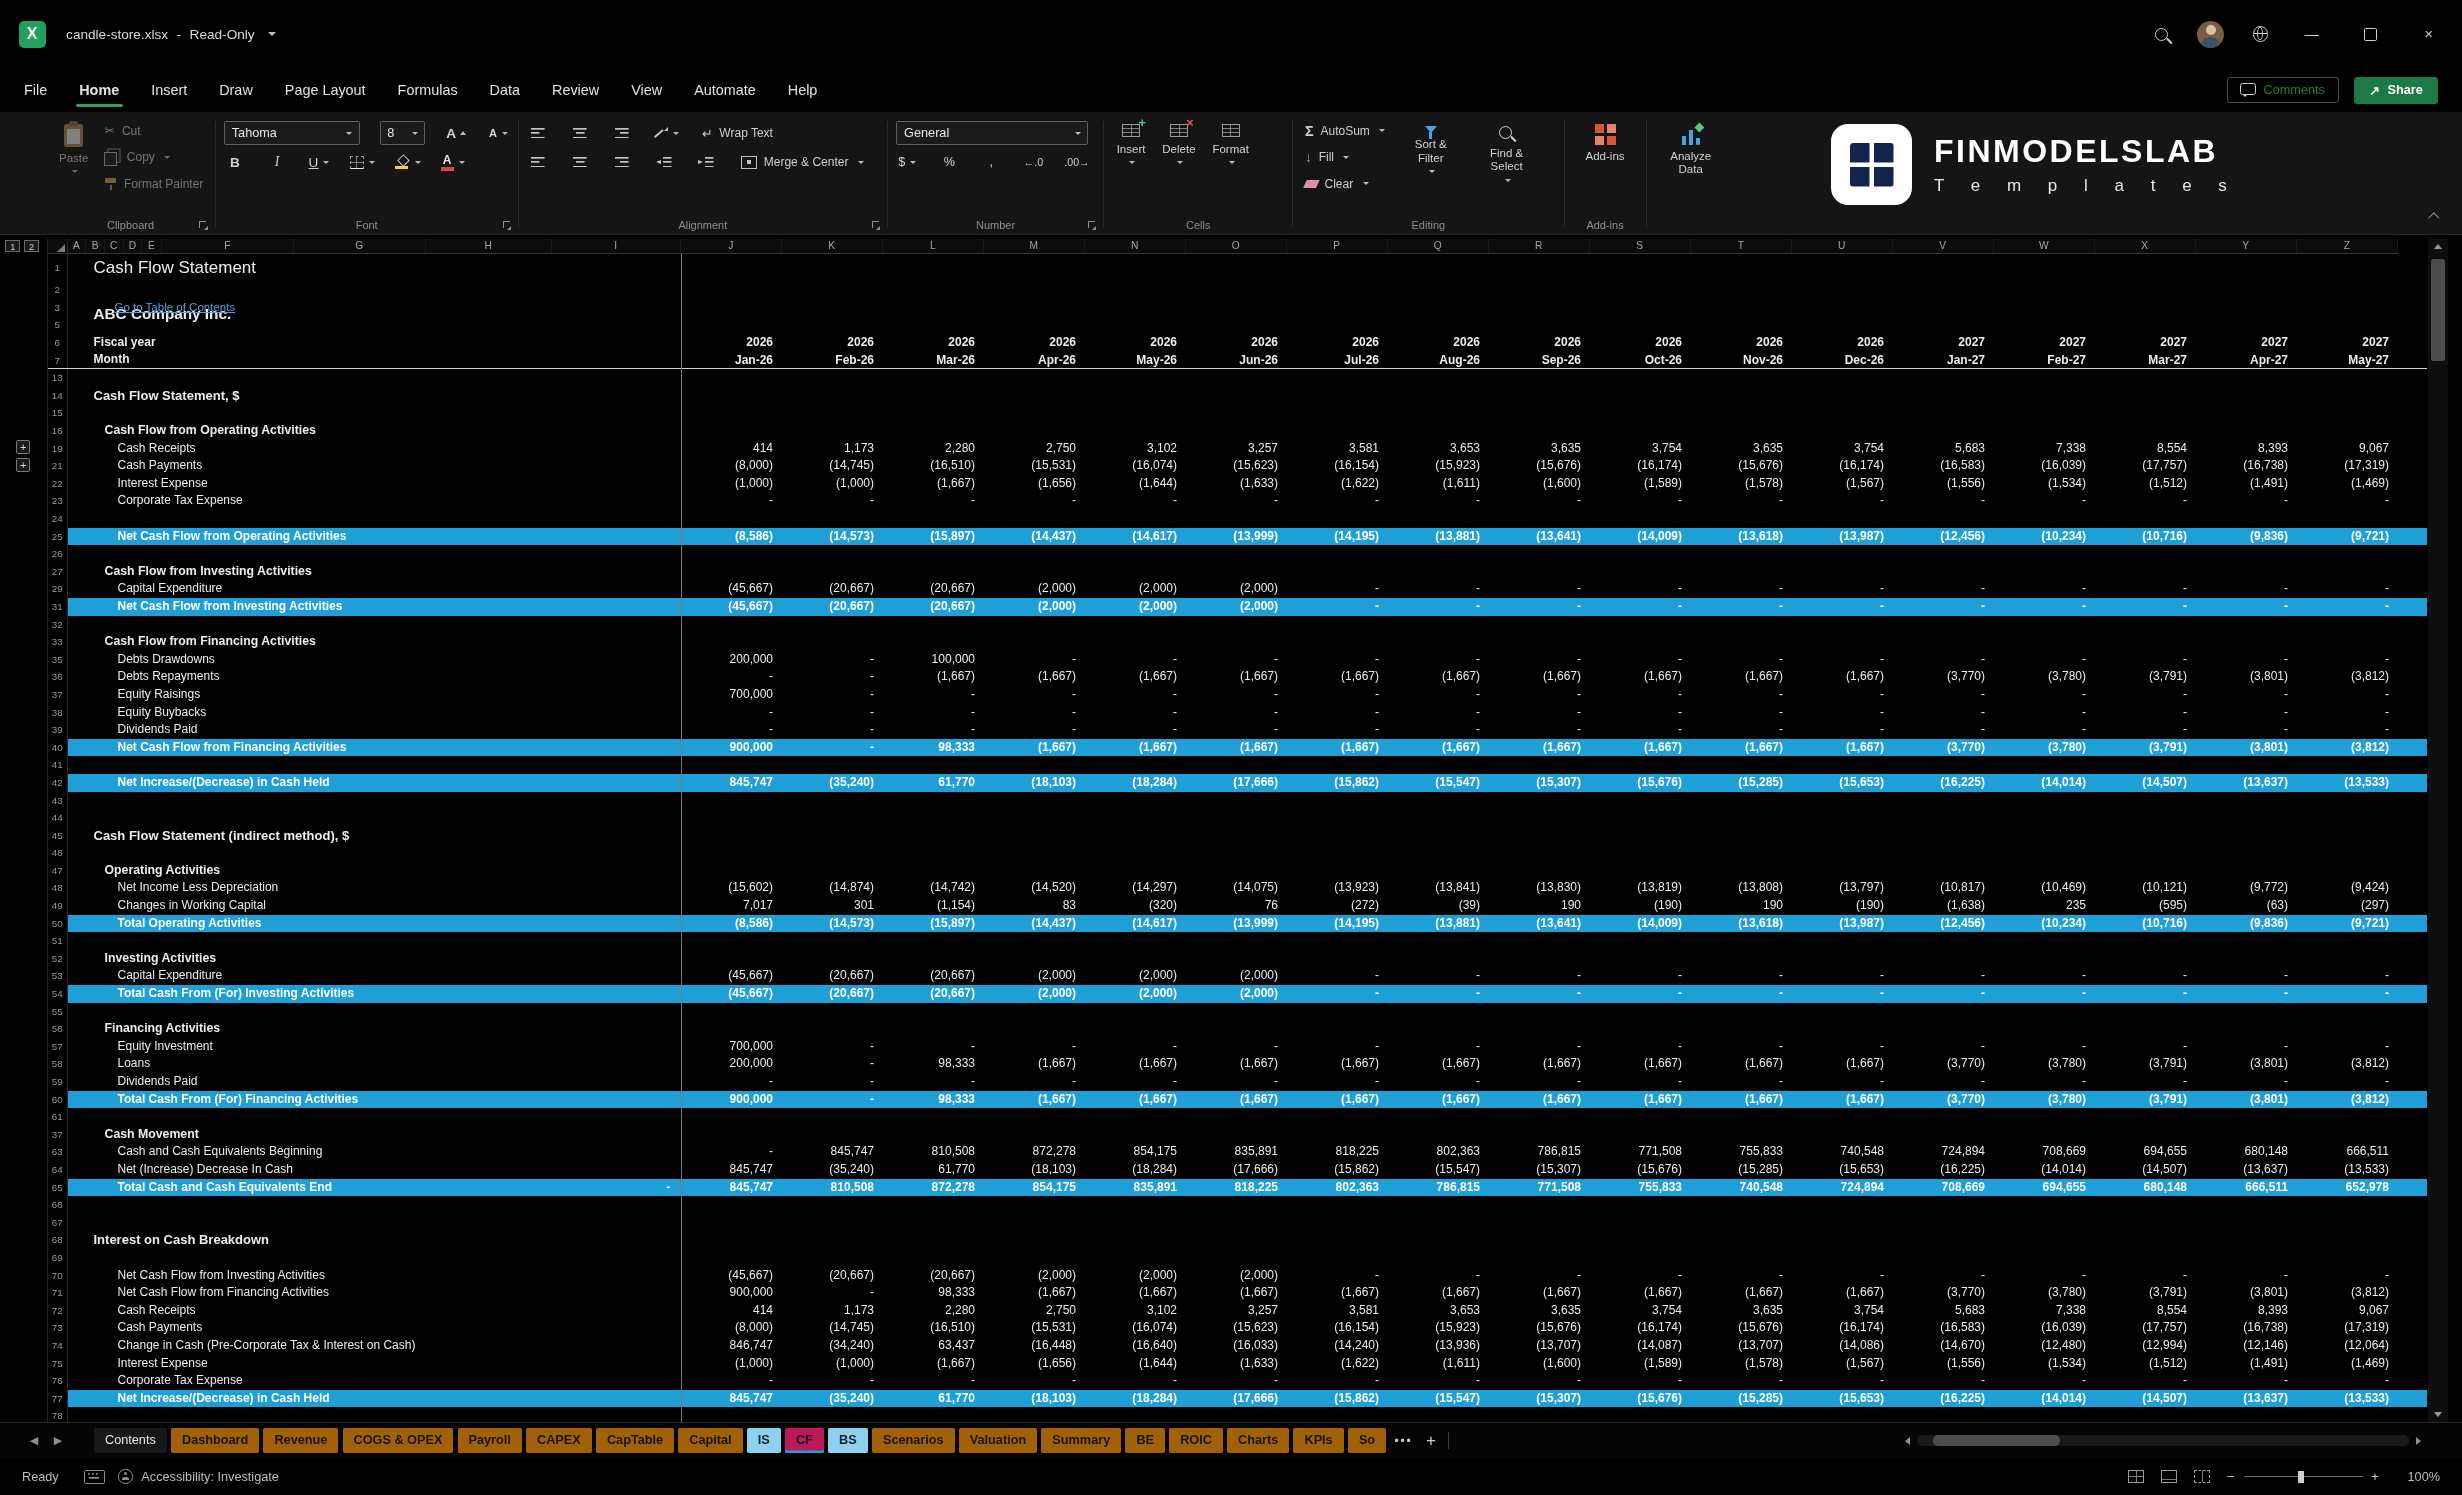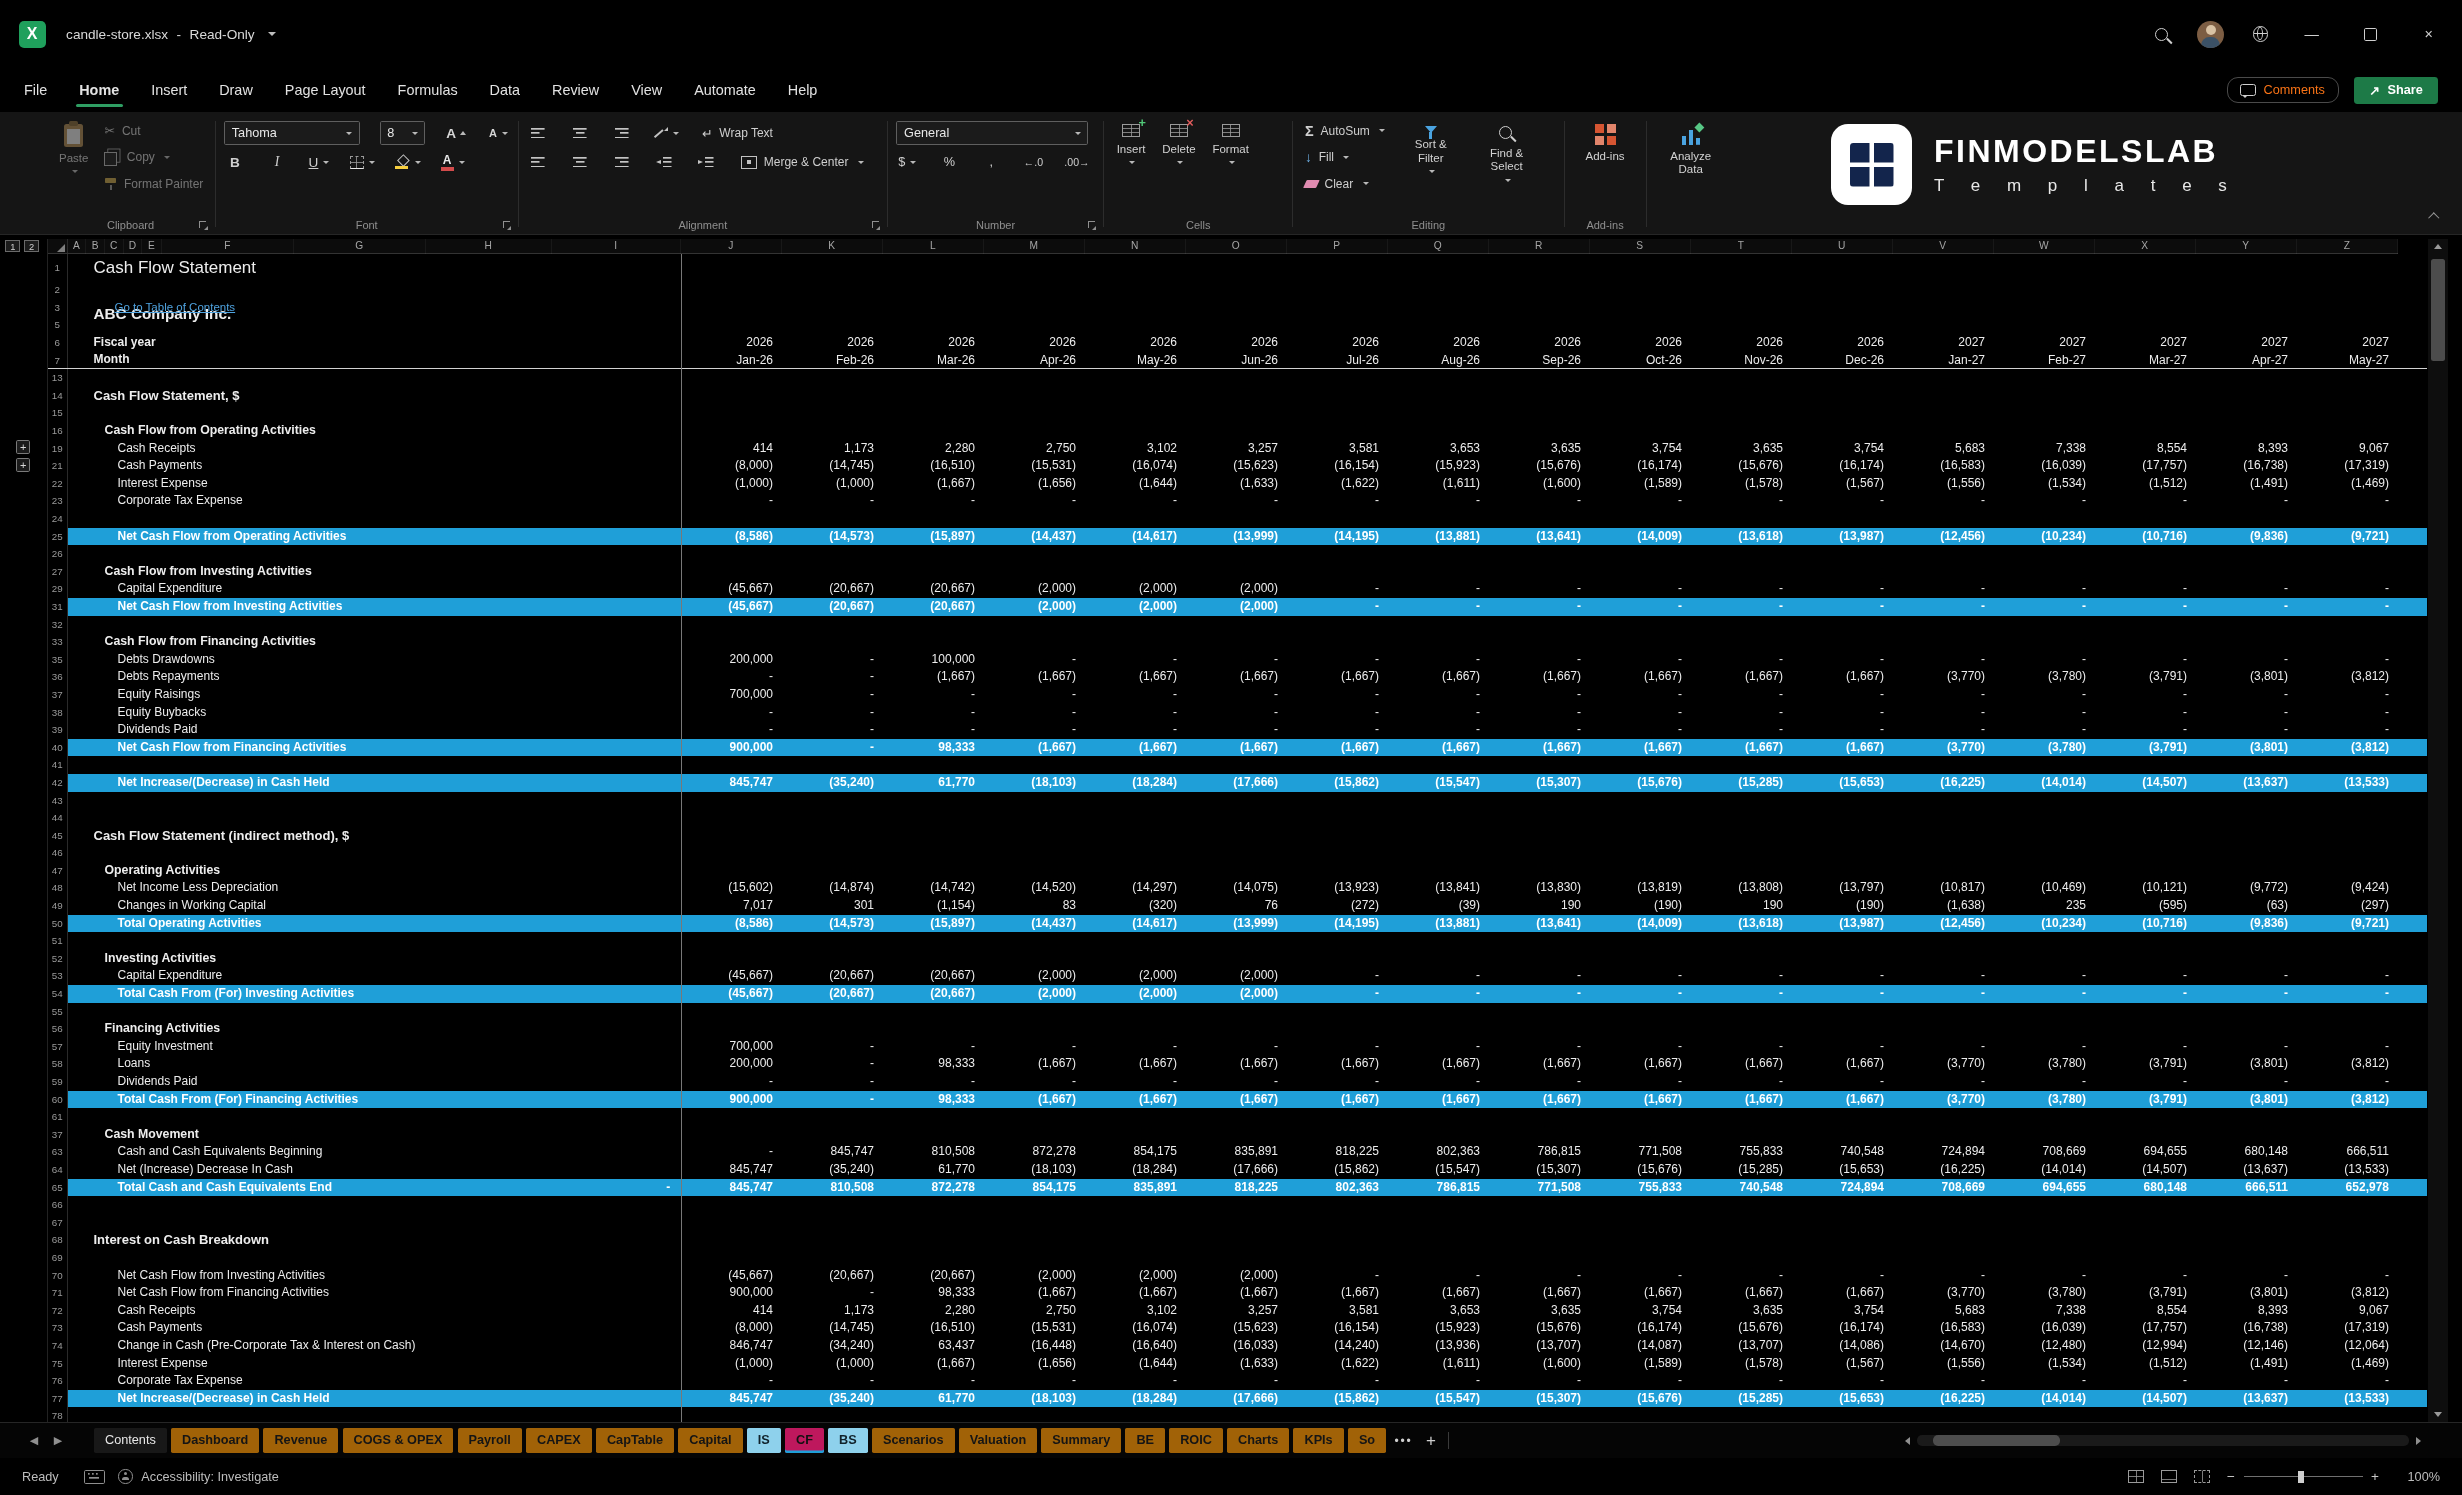--- a/index.html
+++ b/index.html
@@ -27,22 +27,22 @@
   .winbtn{color:#cfcfcf;font-size:14.4px;width:29px;text-align:center;}
   .max-box{width:11px;height:11px;border:1.3px solid #cfcfcf;border-radius:1.7px;margin:0 8.5px;}
   
   #menubar{position:absolute;left:0;top:68px;width:2462px;height:44px;background:#000;display:flex;
            align-items:center;box-sizing:border-box;padding:0 24px;}
   #menu-items{display:flex;gap:32px;align-items:center;height:100%;}
   .mi{color:#e2e2e2;font-size:14.4px;cursor:pointer;position:relative;height:100%;display:flex;align-items:center;}
   .mi.active{font-weight:700;}
   .mi.active::after{content:"";position:absolute;left:-3.4px;right:-3.4px;bottom:5.1px;height:2.5px;background:#2f9e63;border-radius:1.7px;}
   .mb-right{margin-left:auto;display:flex;gap:15.3px;align-items:center;}
-  .comments-btn{display:flex;align-items:center;gap:7.6px;border:0.8px solid #4a4a4a;border-radius:11px;
-                padding:5.1px 12.7px;color:#f97316;font-size:12.7px;}
+  .comments-btn{display:flex;align-items:flex-start;gap:7.6px;border:0.8px solid #4a4a4a;border-radius:3px;
+                padding:5.1px 12.7px;color:#15803d;font-size:12.7px;}
   .bubble-icon{width:13.6px;height:10.2px;border:1.3px solid #cfcfcf;border-radius:2.5px;position:relative;}
   .bubble-icon::after{content:"";position:absolute;left:1.7px;bottom:-5.1px;border:2.5px solid transparent;border-top-color:#cfcfcf;}
   .share-btn{display:flex;align-items:center;gap:7.6px;background:#1d7a47;border-radius:3.4px;padding:6px 15.3px;
              color:#fff;font-size:12.7px;font-weight:700;}
   
   #ribbon{position:absolute;left:0;top:112px;width:2462px;height:123px;background:#151515;
           border-bottom:0.8px solid #262626;display:flex;align-items:stretch;padding-left:48px;box-sizing:border-box;}
   .grp{position:relative;padding:6.8px 6.8px 18.7px;box-sizing:border-box;flex:none;}
   .glabel{position:absolute;bottom:3.4px;left:0;right:0;text-align:center;font-size:11px;color:#8f8f8f;}
   .gsep{width:0.8px;background:#2c2c2c;margin:8.5px 1.7px 6.8px;flex:none;}
@@ -172,21 +172,21 @@
   .pre{margin-left:auto;padding-right:10.2px;}
   .r-title{height:27px;line-height:27px;}
   .r-title .lab{padding-left:26px;}
   .r-title .lt{font-size:17px;font-weight:400;}
   .r-subtitle .lab{padding-left:26px;}
   .r-subtitle .lt{font-size:15.3px;font-weight:700;margin-top:48px;}
   .r-link .lab{padding-left:47px;}
   .r-link .lt{font-size:11.5px;color:#4fa3e0;text-decoration:underline;cursor:pointer;text-align:right;}
   .r-yearhdr .lab,.r-monthhdr .lab,.r-section .lab{padding-left:26px;}
   .r-yearhdr .lt,.r-monthhdr .lt{font-weight:700;}
-  .r-yearhdr .cell,.r-monthhdr .cell{font-weight:400;}
+  .r-yearhdr .cell,.r-monthhdr .cell{font-weight:700;}
   .r-monthhdr{border-bottom:1.7px solid #d2d2d2;}
   .r-section .lt{font-size:13px;font-weight:700;}
   .r-header .lab{padding-left:37px;}
   .r-header .lt{font-size:12.3px;font-weight:700;}
   .r-item .lab,.r-total .lab{padding-left:50px;}
   .r-total .lab,.r-total .cell,.r-total .fillr{background:#1f9fd8;color:#fff;font-weight:700;}
   #vscroll{position:absolute;left:2428px;top:0;width:19.5px;height:1183px;background:#0e0e0e;}
   .vs-up,.vs-dn{position:absolute;left:0;width:19.5px;height:15.3px;display:flex;align-items:center;justify-content:center;}
   .vs-up{top:0;} .vs-dn{bottom:0;}
   .tri-up{width:0;height:0;border-left:4.2px solid transparent;border-right:4.2px solid transparent;border-bottom:5.1px solid #9a9a9a;}

